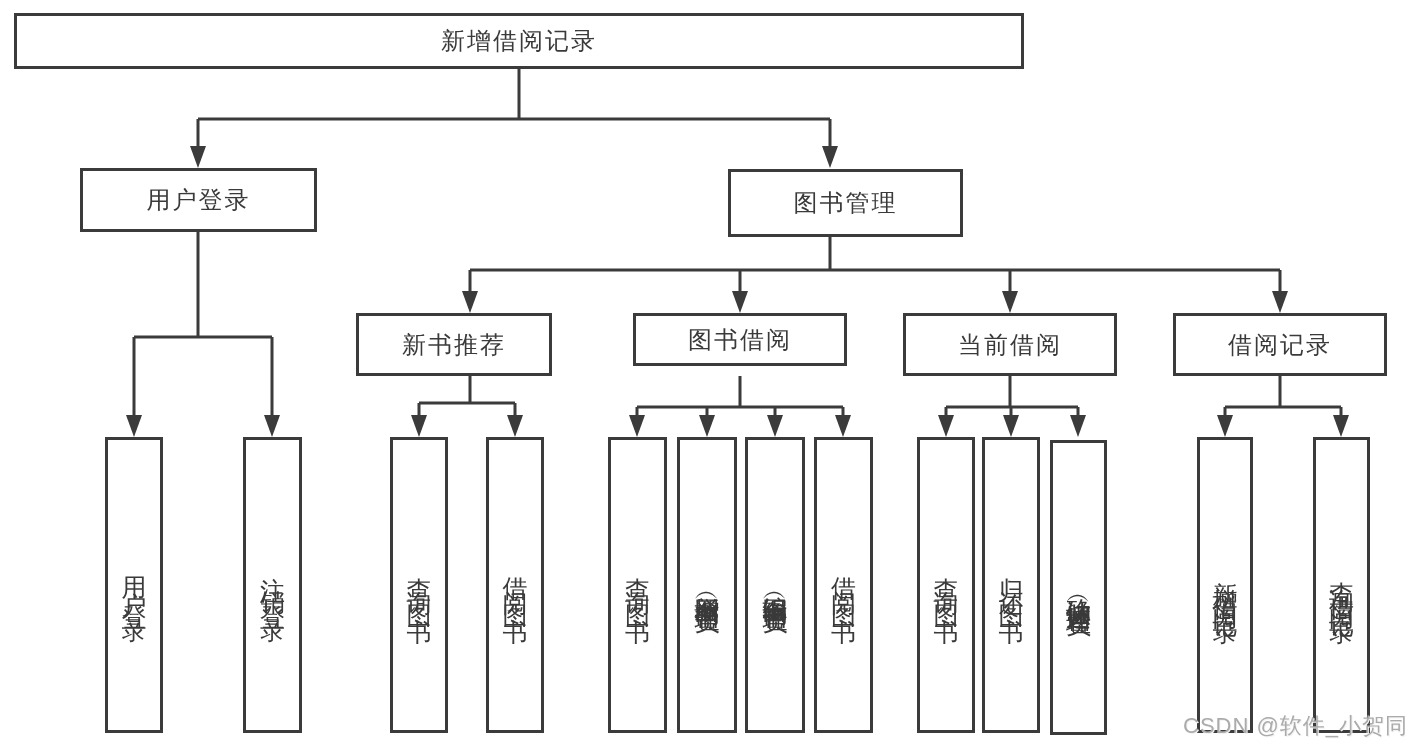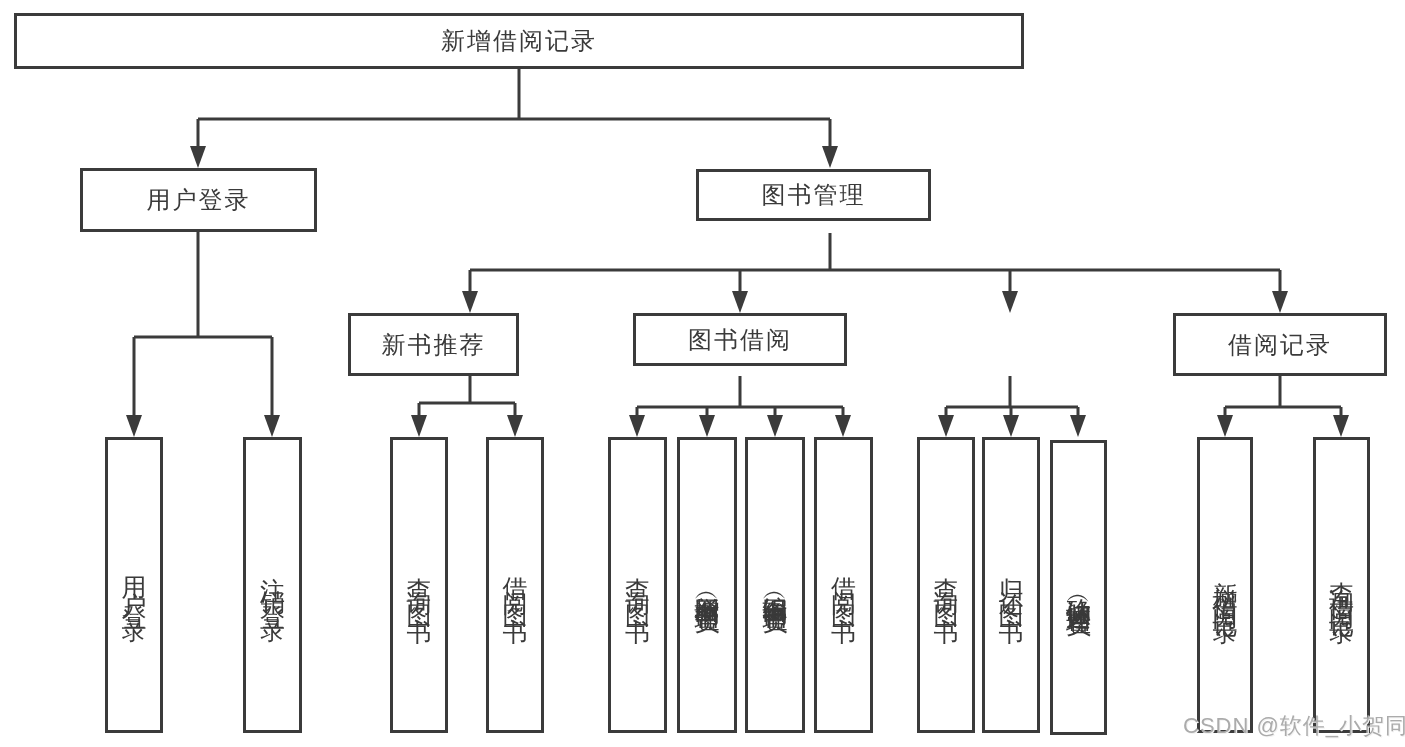--- a/index.html
+++ b/index.html
@@ -104,29 +104,32 @@
     </g>
   </svg>
 
   <div class="node h-label" style="left:14px;top:13px;width:1010px;height:56px">
     <span>新增借阅记录</span>
   </div>
 
   <div class="node h-label" style="left:80px;top:168px;width:237px;height:64px">
     <span>用户登录</span>
   </div>
-  <div class="node h-label" style="left:696px;top:169px;width:235px;height:52px">
+  <div class="node h-label" style="left:728px;top:169px;width:235px;height:68px">
     <span>图书管理</span>
   </div>
 
-  <div class="node h-label" style="left:348px;top:313px;width:171px;height:63px">
+  <div class="node h-label" style="left:356px;top:313px;width:196px;height:63px">
     <span>新书推荐</span>
   </div>
   <div class="node h-label" style="left:633px;top:313px;width:214px;height:53px">
     <span>图书借阅</span>
+  </div>
+  <div class="node h-label" style="left:903px;top:313px;width:214px;height:63px">
+    <span>当前借阅</span>
   </div>
   <div class="node h-label" style="left:1173px;top:313px;width:214px;height:63px">
     <span>借阅记录</span>
   </div>
 
   <div class="node leaf" style="left:105px;top:437px;width:58px;height:296px">
     <span class="len4">用户登录</span>
   </div>
   <div class="node leaf" style="left:243px;top:437px;width:59px;height:296px">
     <span class="len4">注销登录</span>

